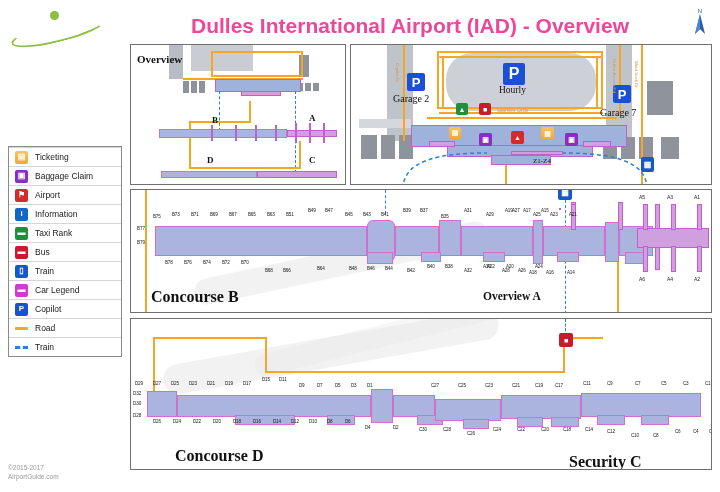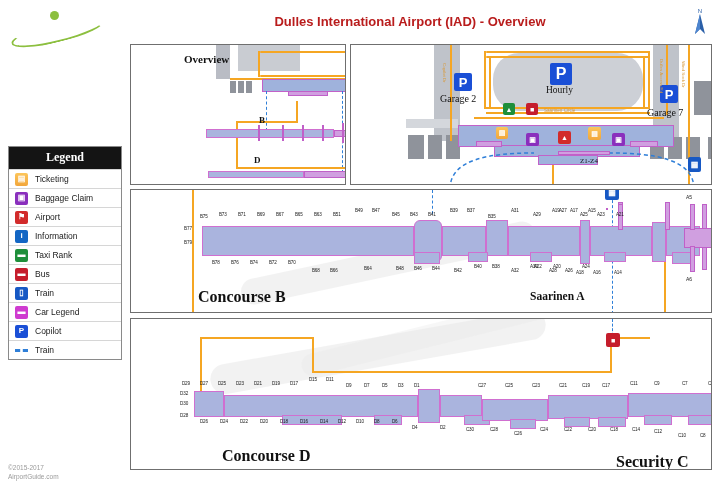--- a/index.html
+++ b/index.html
@@ -18,21 +18,21 @@
   #logo .a1 { color:#2f5fa8; }
   #logo .a2 { color:#8cbf3f; }
   #logo .swoosh { position:absolute; left:4px; top:16px; width:96px; height:20px;
                   border:2px solid #8cbf3f; border-top-color:transparent; border-right-color:transparent;
                   border-radius:50%; transform:rotate(-14deg); }
   #logo .dot { position:absolute; left:44px; top:5px; width:9px; height:9px; border-radius:50%; background:#8cbf3f; }
 
   
   #title {
     position:absolute; left:130px; top:14px; width:560px; text-align:center;
-    font-family:"Liberation Sans", sans-serif; font-weight:bold; font-size:13px; color:#b91c1c;
+    font-family:"Liberation Sans", sans-serif; font-weight:bold; font-size:21px; color:#ec4899;
   }
   
   #compass { position:absolute; right:8px; top:8px; width:24px; height:30px; text-align:center; }
   #compass .n { font-size:6px; color:#2a5fa8; font-family:"Liberation Sans",sans-serif; }
 
   
   #legend {
     position:absolute; left:8px; top:146px; width:114px;
     border:1px solid #8a8a8a; background:#fff;
   }
@@ -59,21 +59,21 @@
   .ic-bus         { background:#c51d2c; }
   .ic-train       { background:#1658c4; }
   .ic-carrental   { background:#cf3bd0; }
   .ic-parking     { background:#1a4fd6; }
   .road-swatch { width:13px; height:3px; background:#f5a623; border-radius:1px; }
   .train-swatch{ width:13px; height:0; border-top:3px dashed #2f7fd8; }
   .gl { display:block; line-height:1; }
 
   
   .panel { position:absolute; border:1px solid #6f6f6f; background:#ffffff; overflow:hidden; }
-  .panel-inner { position:absolute; inset:0;margin-left:47px; }
+  .panel-inner { position:absolute; inset:0; }
 
   #panel-overview { left:130px; top:44px; width:216px; height:141px; }
   #panel-terminal { left:350px; top:44px; width:362px; height:141px; }
   #panel-ab       { left:130px; top:189px; width:582px; height:124px; }
   #panel-cd       { left:130px; top:318px; width:582px; height:152px; }
 
   .pname {
     position:absolute; font-family:"Liberation Serif",serif; font-weight:bold;
     color:#111; z-index:30; white-space:nowrap;
   }
@@ -121,21 +121,20 @@
 
 <div id="compass">
   <div class="n">N</div>
   <svg width="20" height="22" viewBox="0 0 20 22">
     <polygon points="10,0 15,20 10,15 5,20" fill="#2a5fa8"></polygon>
     <polygon points="10,0 10,15 5,20" fill="#4d85cf"></polygon>
   </svg>
 </div>
 
 <div id="legend">
-  <div class="hdr">Legend</div>
 
   <div class="row">
     <div class="micon ic-ticketing">
         <span class="gl">▤</span>
       </div>
     <span class="lbl">Ticketing</span>
   </div>
   <div class="row">
     <div class="micon ic-baggage">
         <span class="gl">▣</span>
@@ -176,20 +175,24 @@
     <div class="micon ic-carrental">
         <span class="gl">▬</span>
       </div>
     <span class="lbl">Car Legend</span>
   </div>
   <div class="row">
     <div class="micon ic-parking">
         <span class="gl">P</span>
       </div>
     <span class="lbl">Copilot</span>
+  </div>
+  <div class="row">
+    <div class="road-swatch"></div>
+    <span class="lbl">Road</span>
   </div>
   <div class="row">
     <div class="train-swatch"></div>
     <span class="lbl">Train</span>
   </div>
 </div>
 
 <div class="panel" id="panel-overview">
   <div class="panel-inner">
 
@@ -414,21 +417,21 @@
     <div class="gate" style="left:436px;top:80px;">A14</div>
 
     <div class="gate" style="left:508px;top:4px;font-size:5px;">A5</div>
     <div class="gate" style="left:536px;top:4px;font-size:5px;">A3</div>
     <div class="gate" style="left:563px;top:4px;font-size:5px;">A1</div>
     <div class="gate" style="left:508px;top:86px;font-size:5px;">A6</div>
     <div class="gate" style="left:536px;top:86px;font-size:5px;">A4</div>
     <div class="gate" style="left:563px;top:86px;font-size:5px;">A2</div>
 
     <div class="pname big" style="left:20px;top:98px;">Concourse B</div>
-    <div class="pname mid" style="left:352px;top:100px;">Saarinen A</div>
+    <div class="pname mid" style="left:352px;top:100px;">Overview A</div>
   </div>
 </div>
 
 <div class="panel" id="panel-cd">
   <div class="panel-inner">
     <div class="wm" style="left:30px;top:18px;width:340px;height:30px;transform:rotate(-10deg);border-radius:16px;"></div>
     <div class="wm" style="left:120px;top:6px;width:260px;height:22px;transform:rotate(-14deg);border-radius:12px;opacity:.35;"></div>
 
     <div class="roadv" style="left:22px;top:18px;width:2px;height:64px;"></div>
     <div class="road" style="left:22px;top:18px;width:112px;height:2px;"></div>

